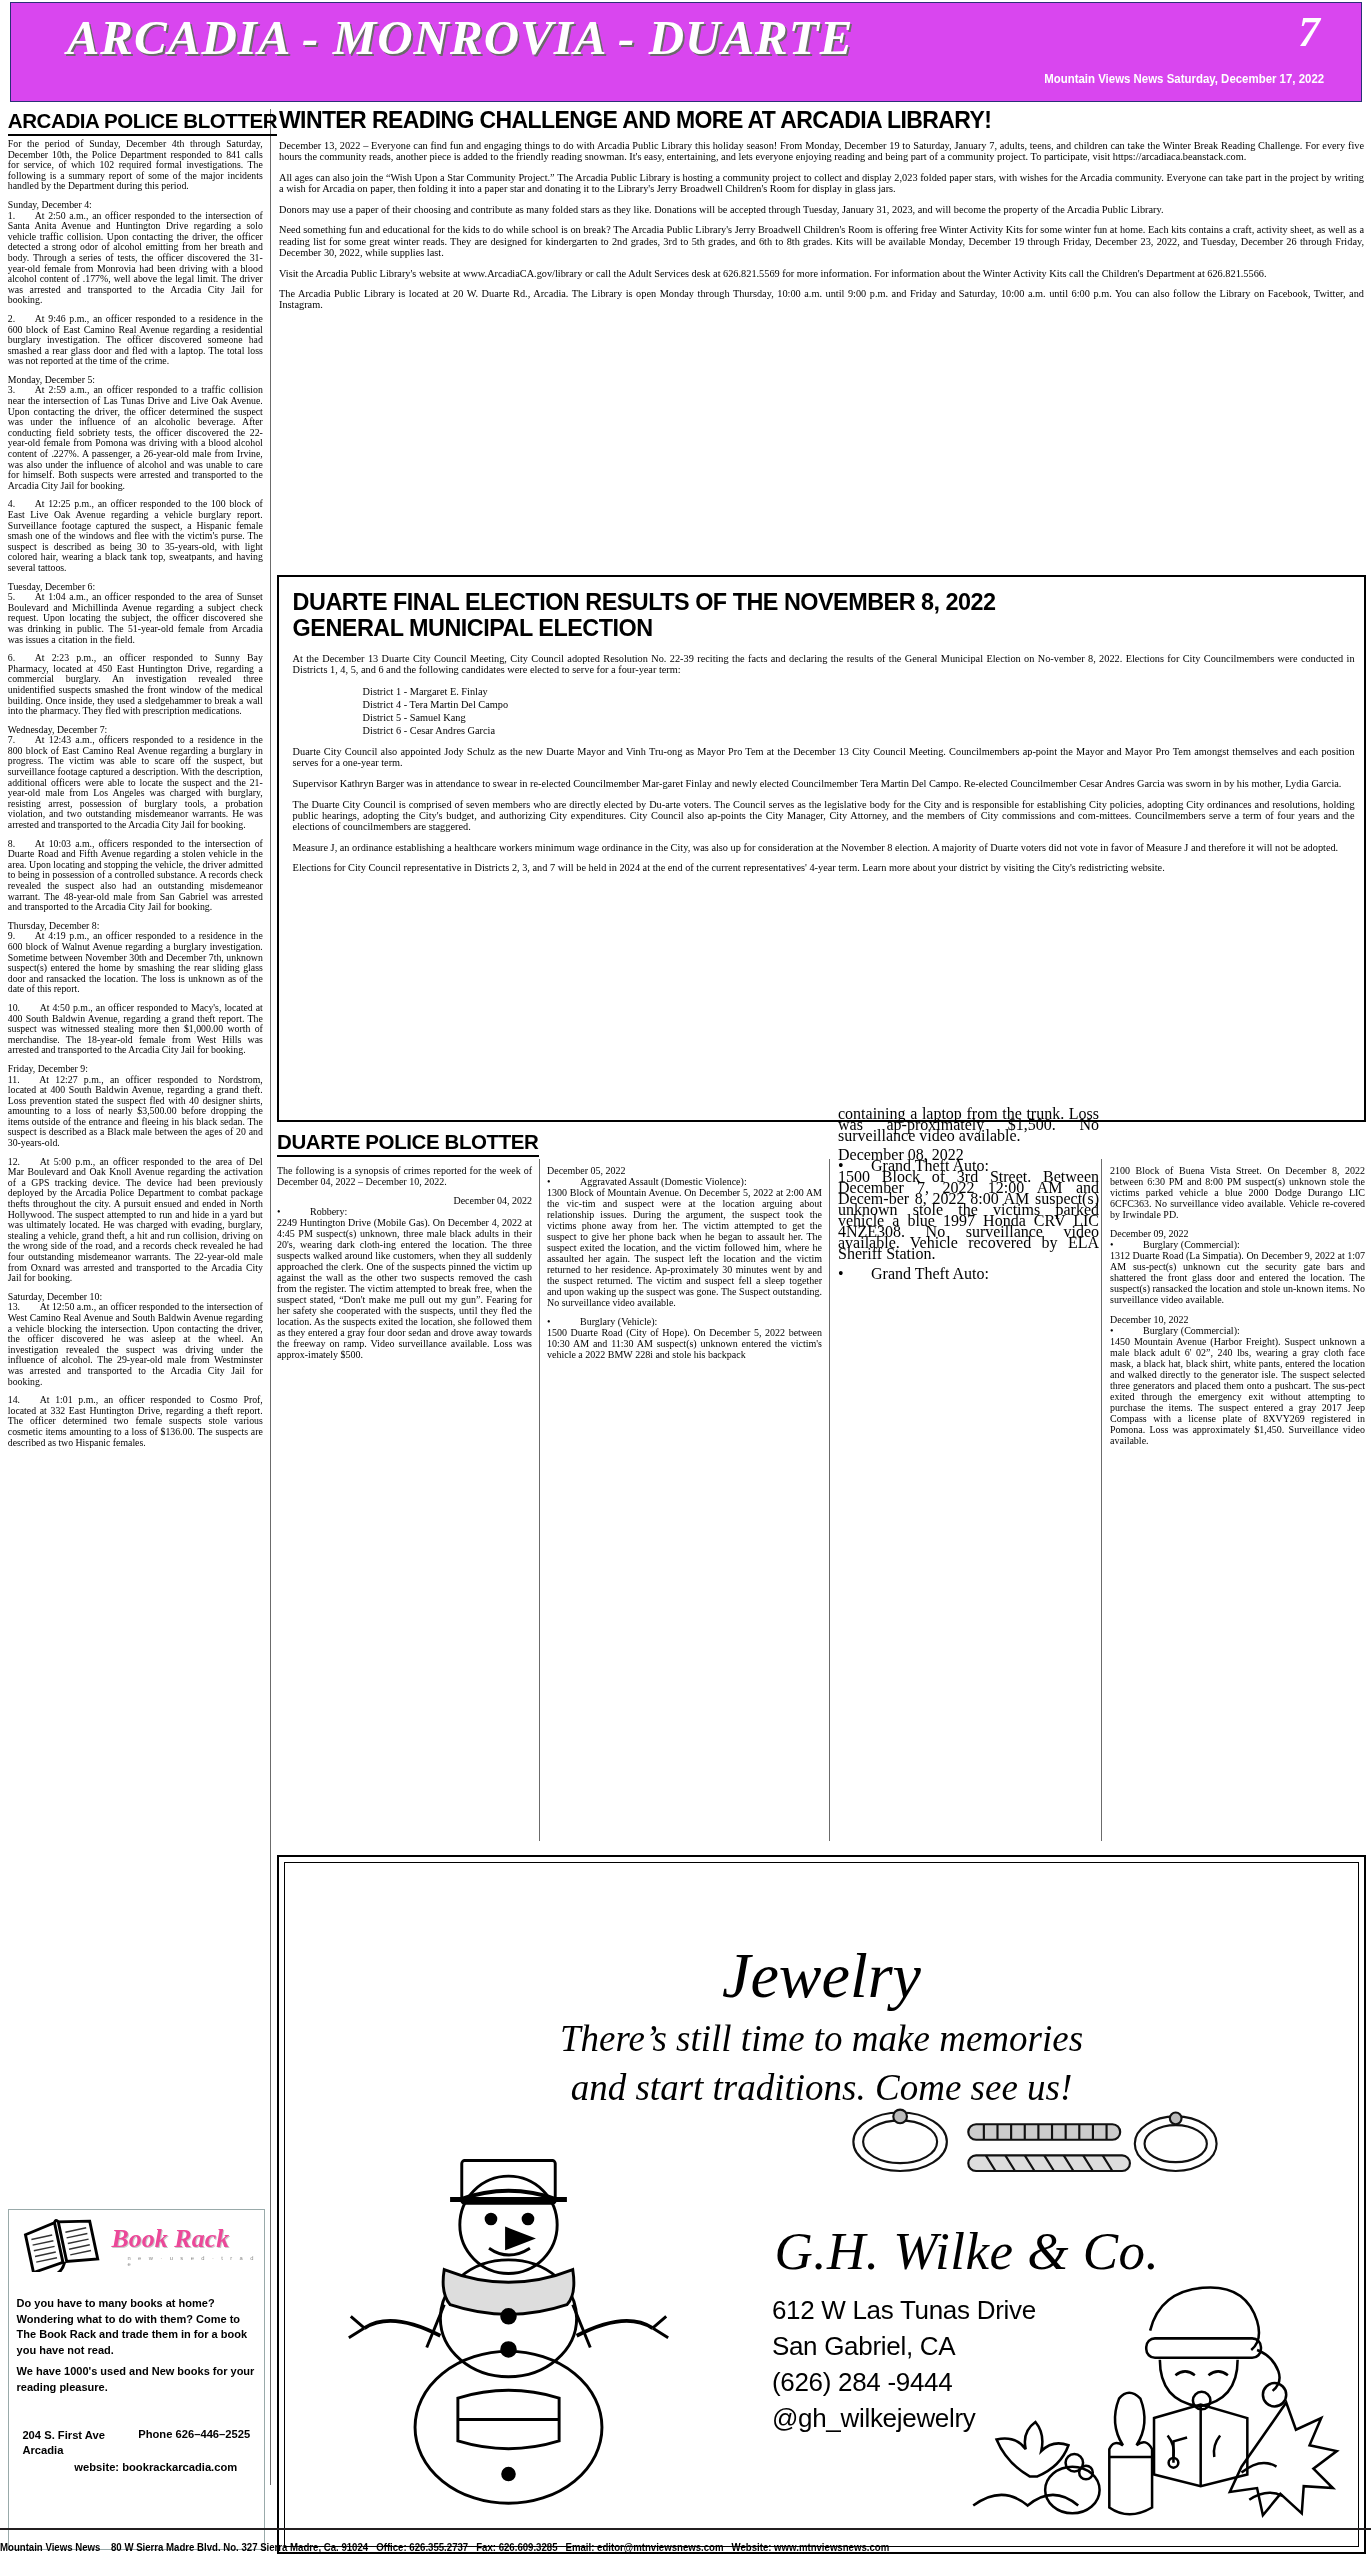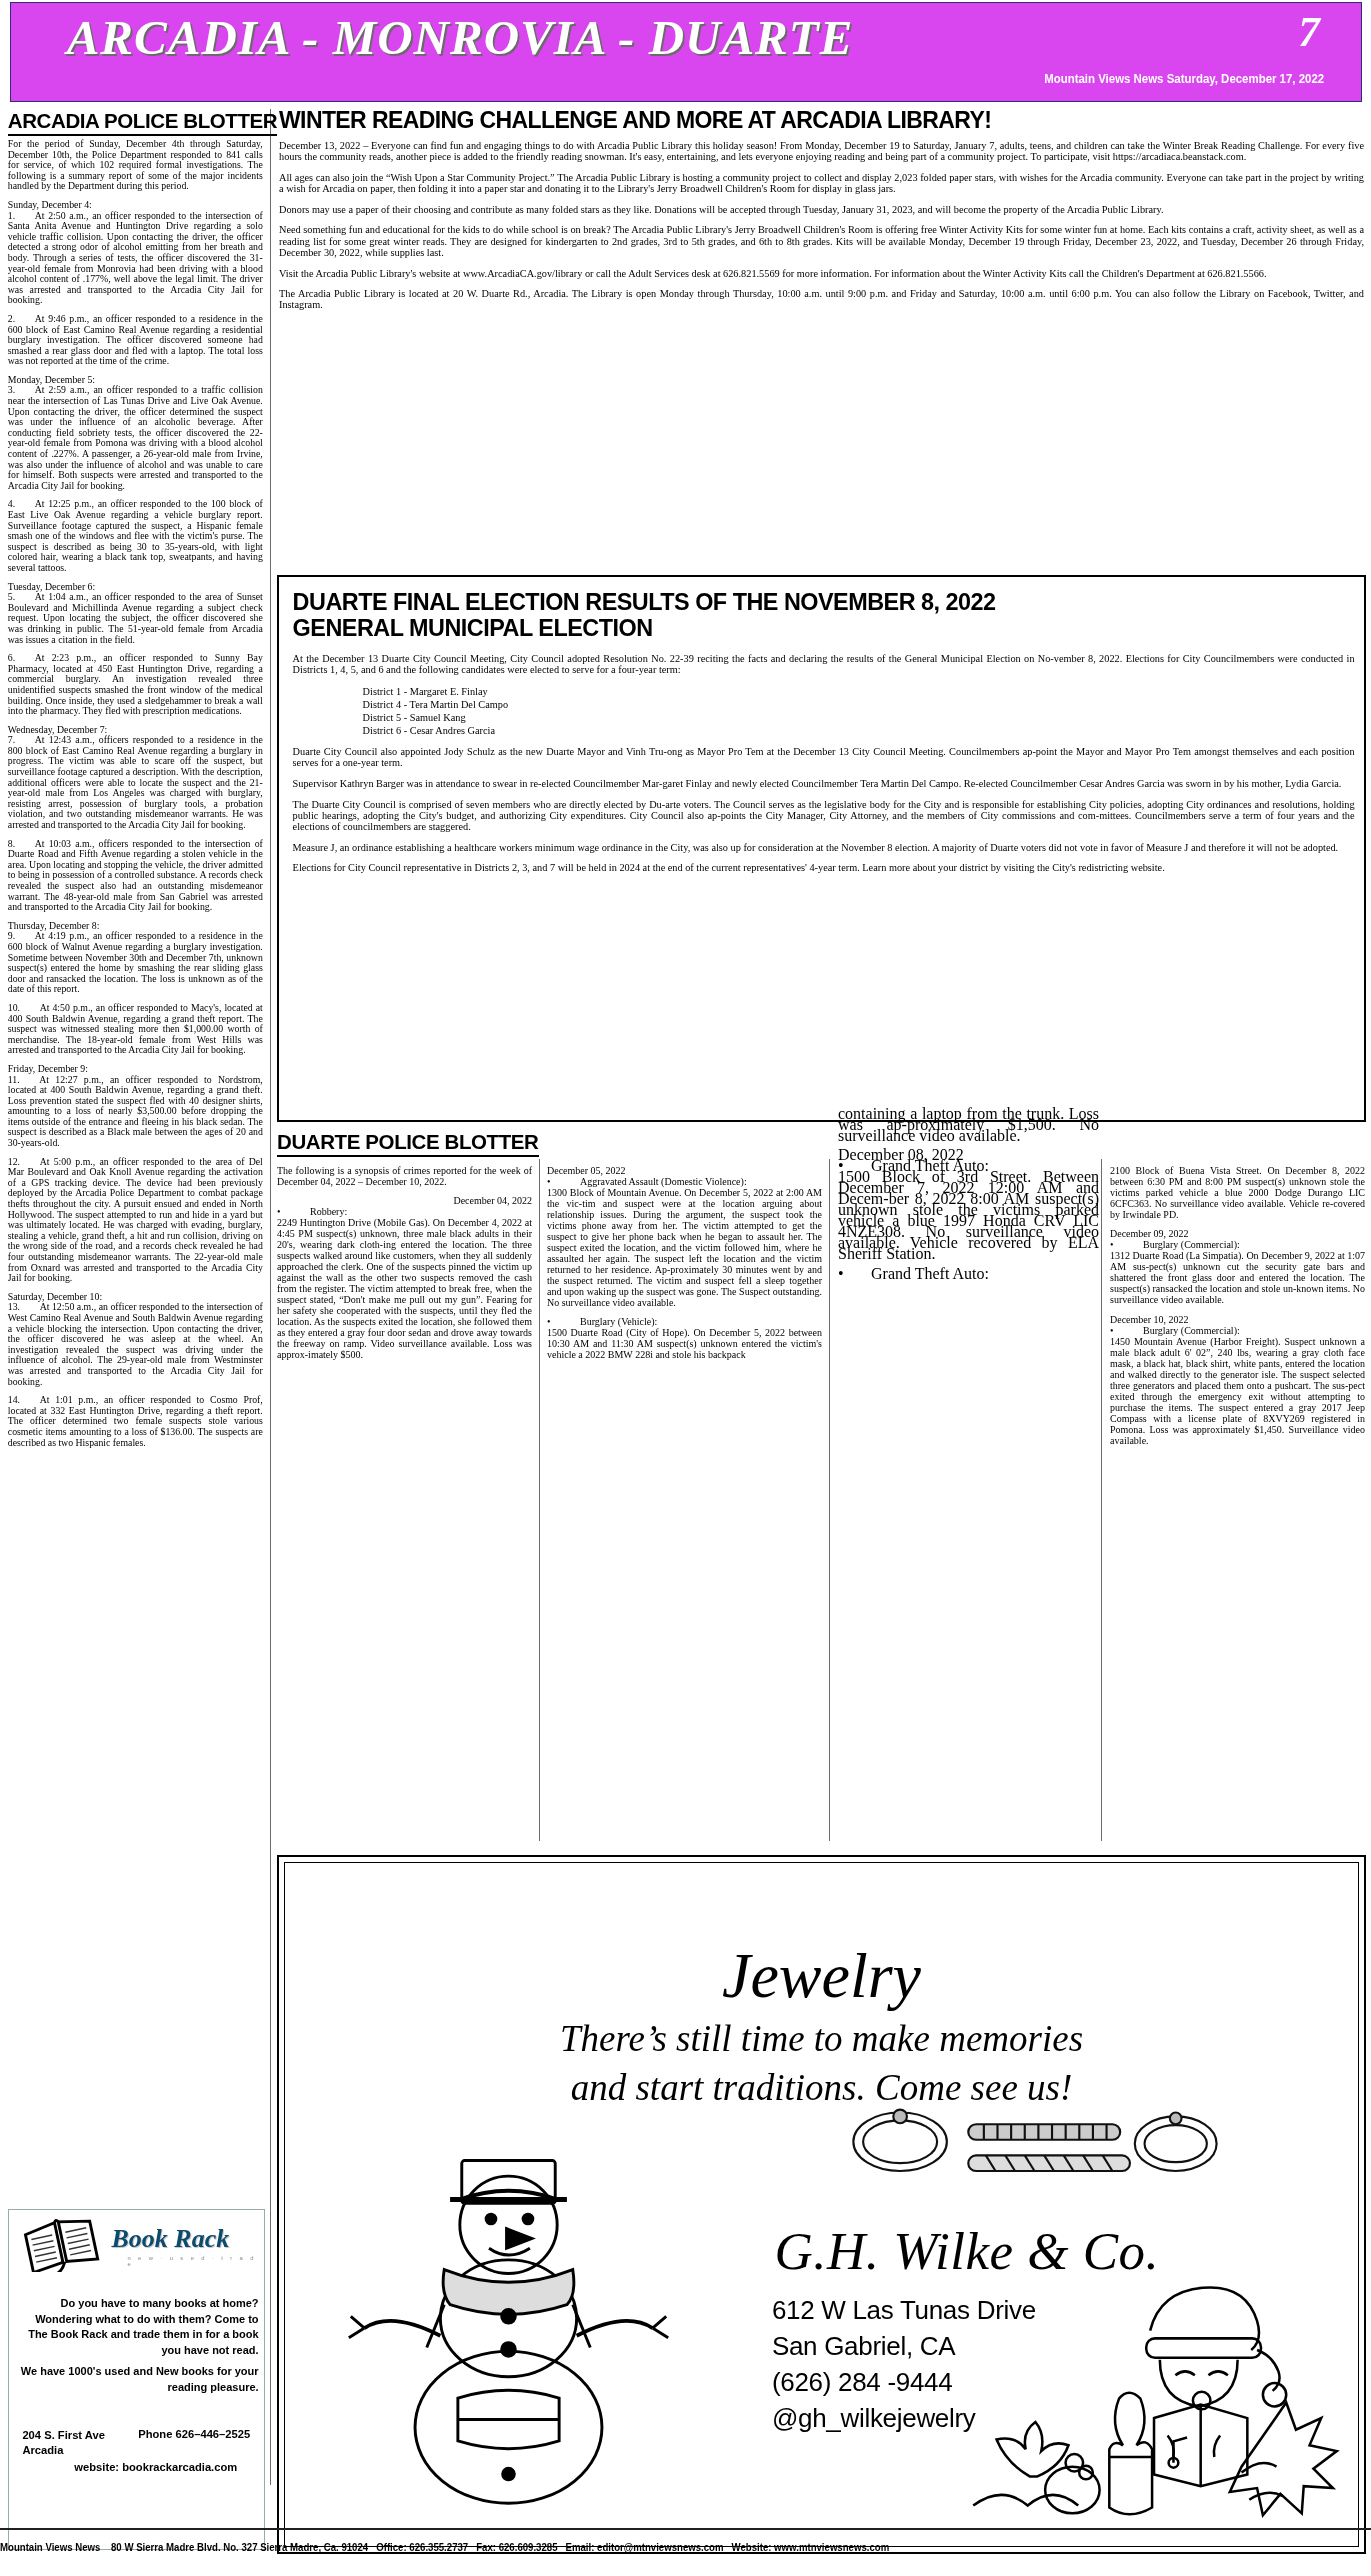--- a/index.html
+++ b/index.html
@@ -158,30 +158,30 @@
 
   
   #bookrack-ad {
     position:absolute; left:7.8px; top:2209px; width:257px; height:341px;
     border:1px solid #9aa; background:#fff;
   }
   #br-logo-wrap { position:absolute; left:9.7px; top:5.8px; width:238px; height:58px; }
   #br-name {
     position:absolute; left:93px; top:7.8px;
     font-family:"Liberation Serif", serif; font-weight:bold; font-style:italic;
-    font-size:26px; color:#0c4a6e;
+    font-size:26px; color:#ec4899;
     text-shadow:1px 1px 0 #c9c9c9;
   }
   #br-tag {
     position:absolute; left:109px; top:39px;
     font-family:"Liberation Sans", sans-serif; font-size:5.8px;
     letter-spacing:2.9px; color:#8a8a8a;
   }
   .br-text {
-    position:absolute; left:7.8px; width:242px; text-align:right;
+    position:absolute; left:7.8px; width:242px; text-align:left;
     font-family:"Liberation Sans", sans-serif; font-weight:bold;
     font-size:11px; line-height:15.6px;
   }
   #br-t1 { top:86px; }
   #br-t2 { top:154px; }
   #br-addr {
     position:absolute; left:13.6px; top:218px;
     font-family:"Liberation Sans", sans-serif; font-weight:bold;
     font-size:11.2px; line-height:14.6px;
   }

